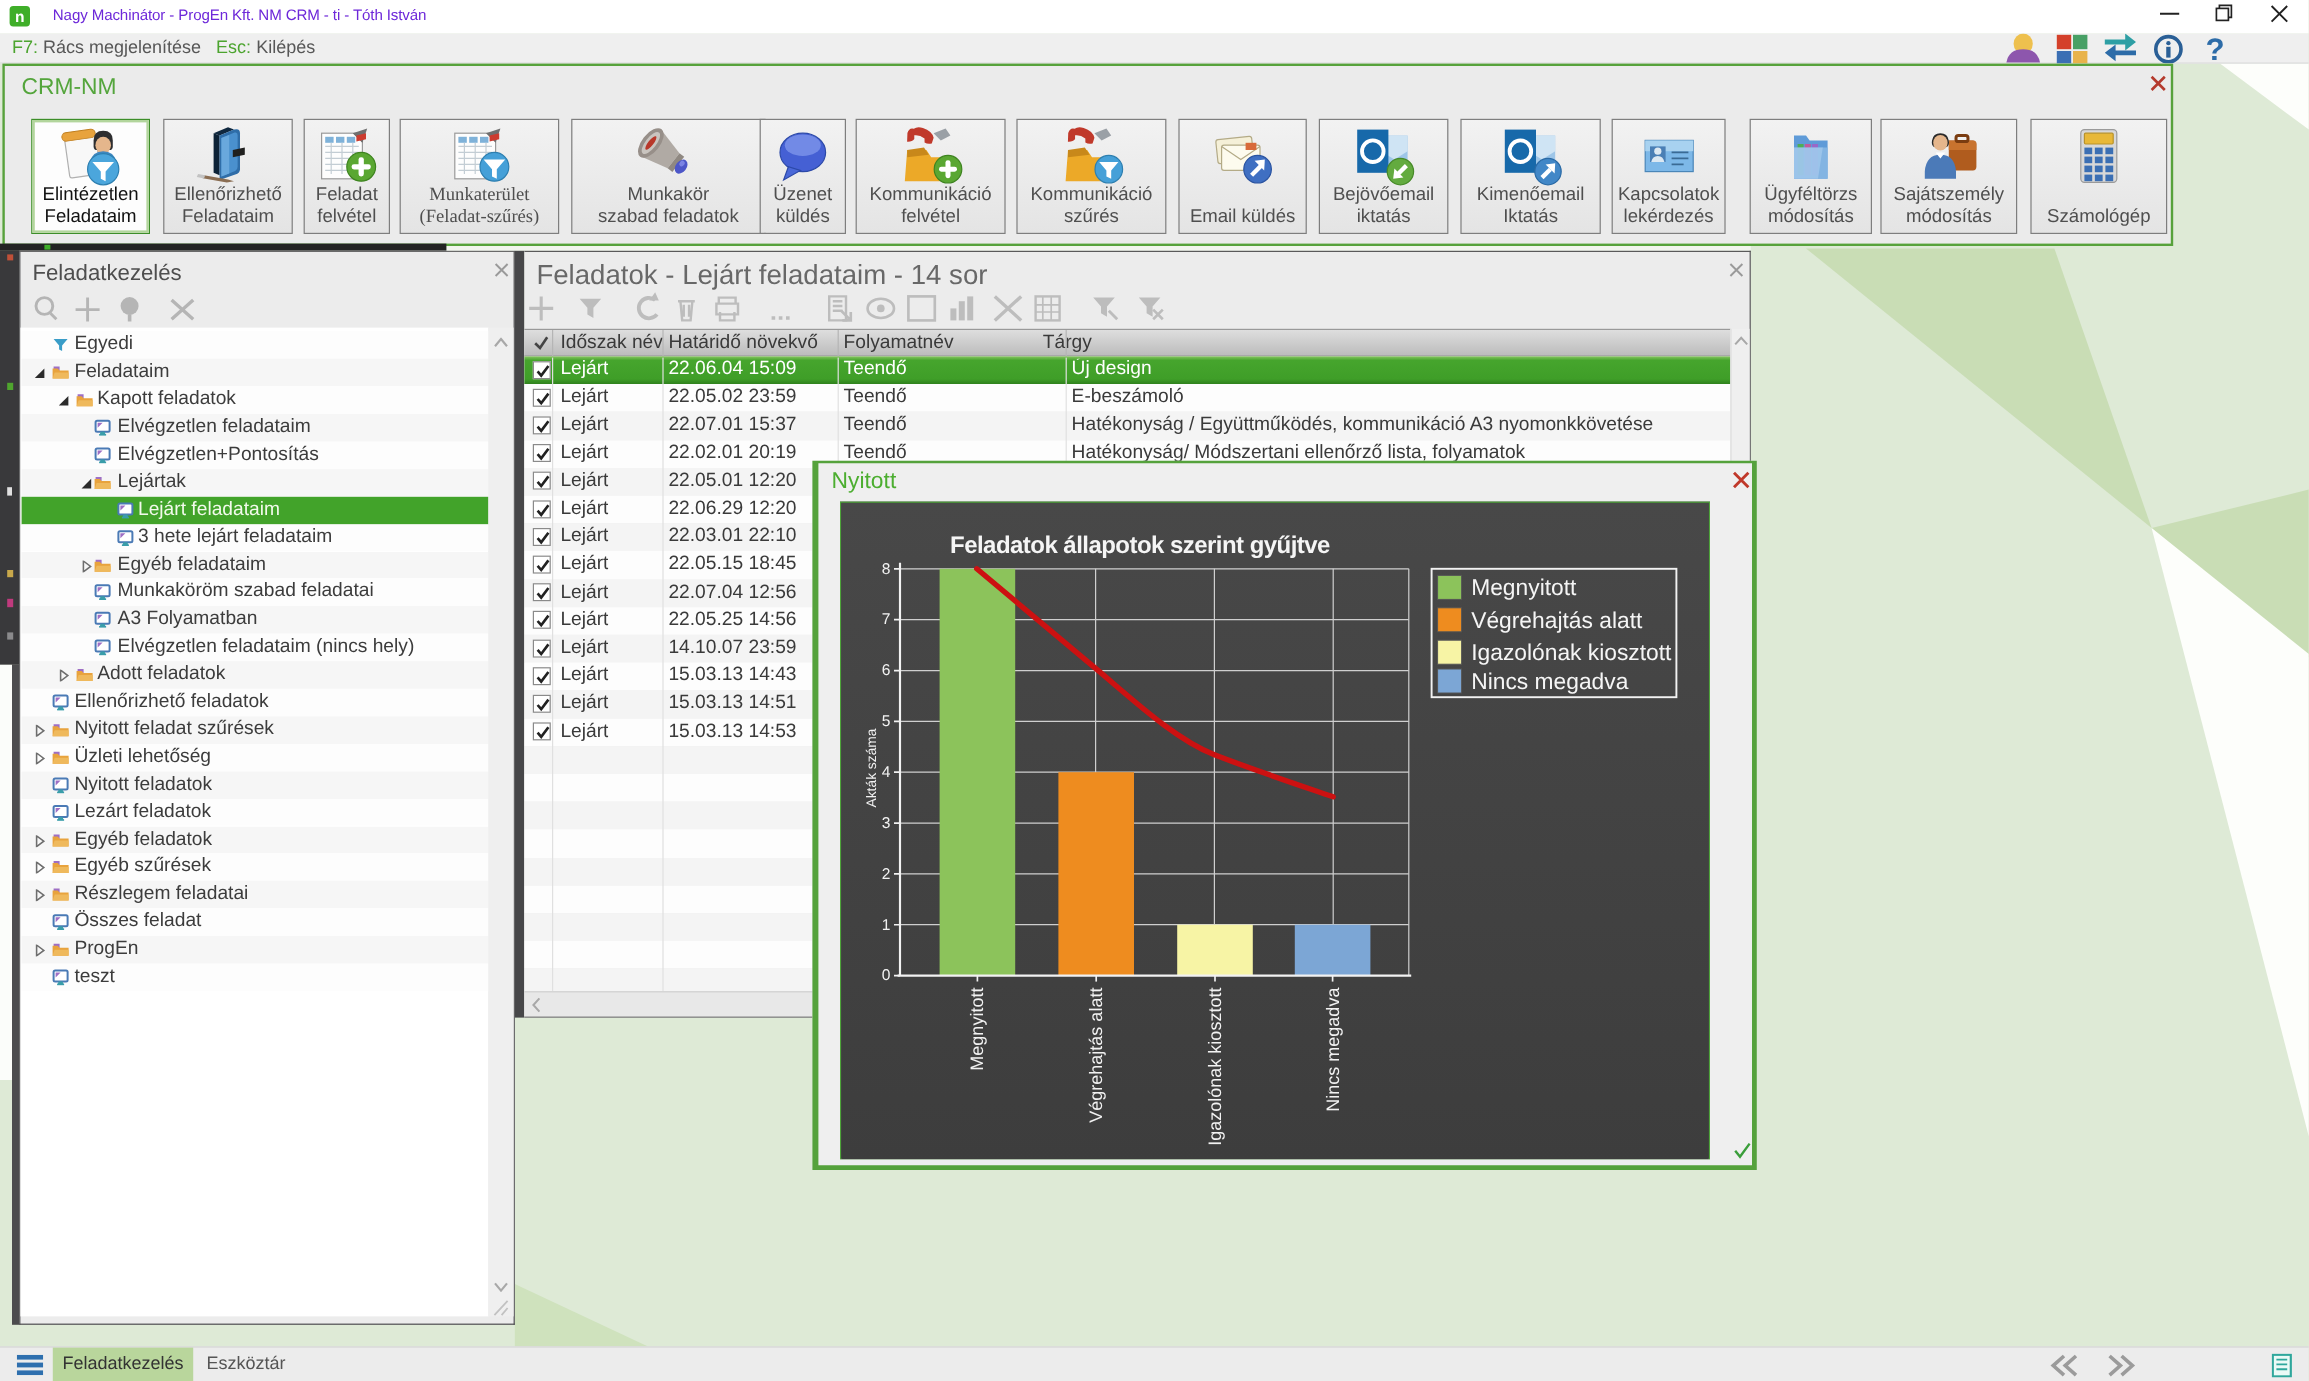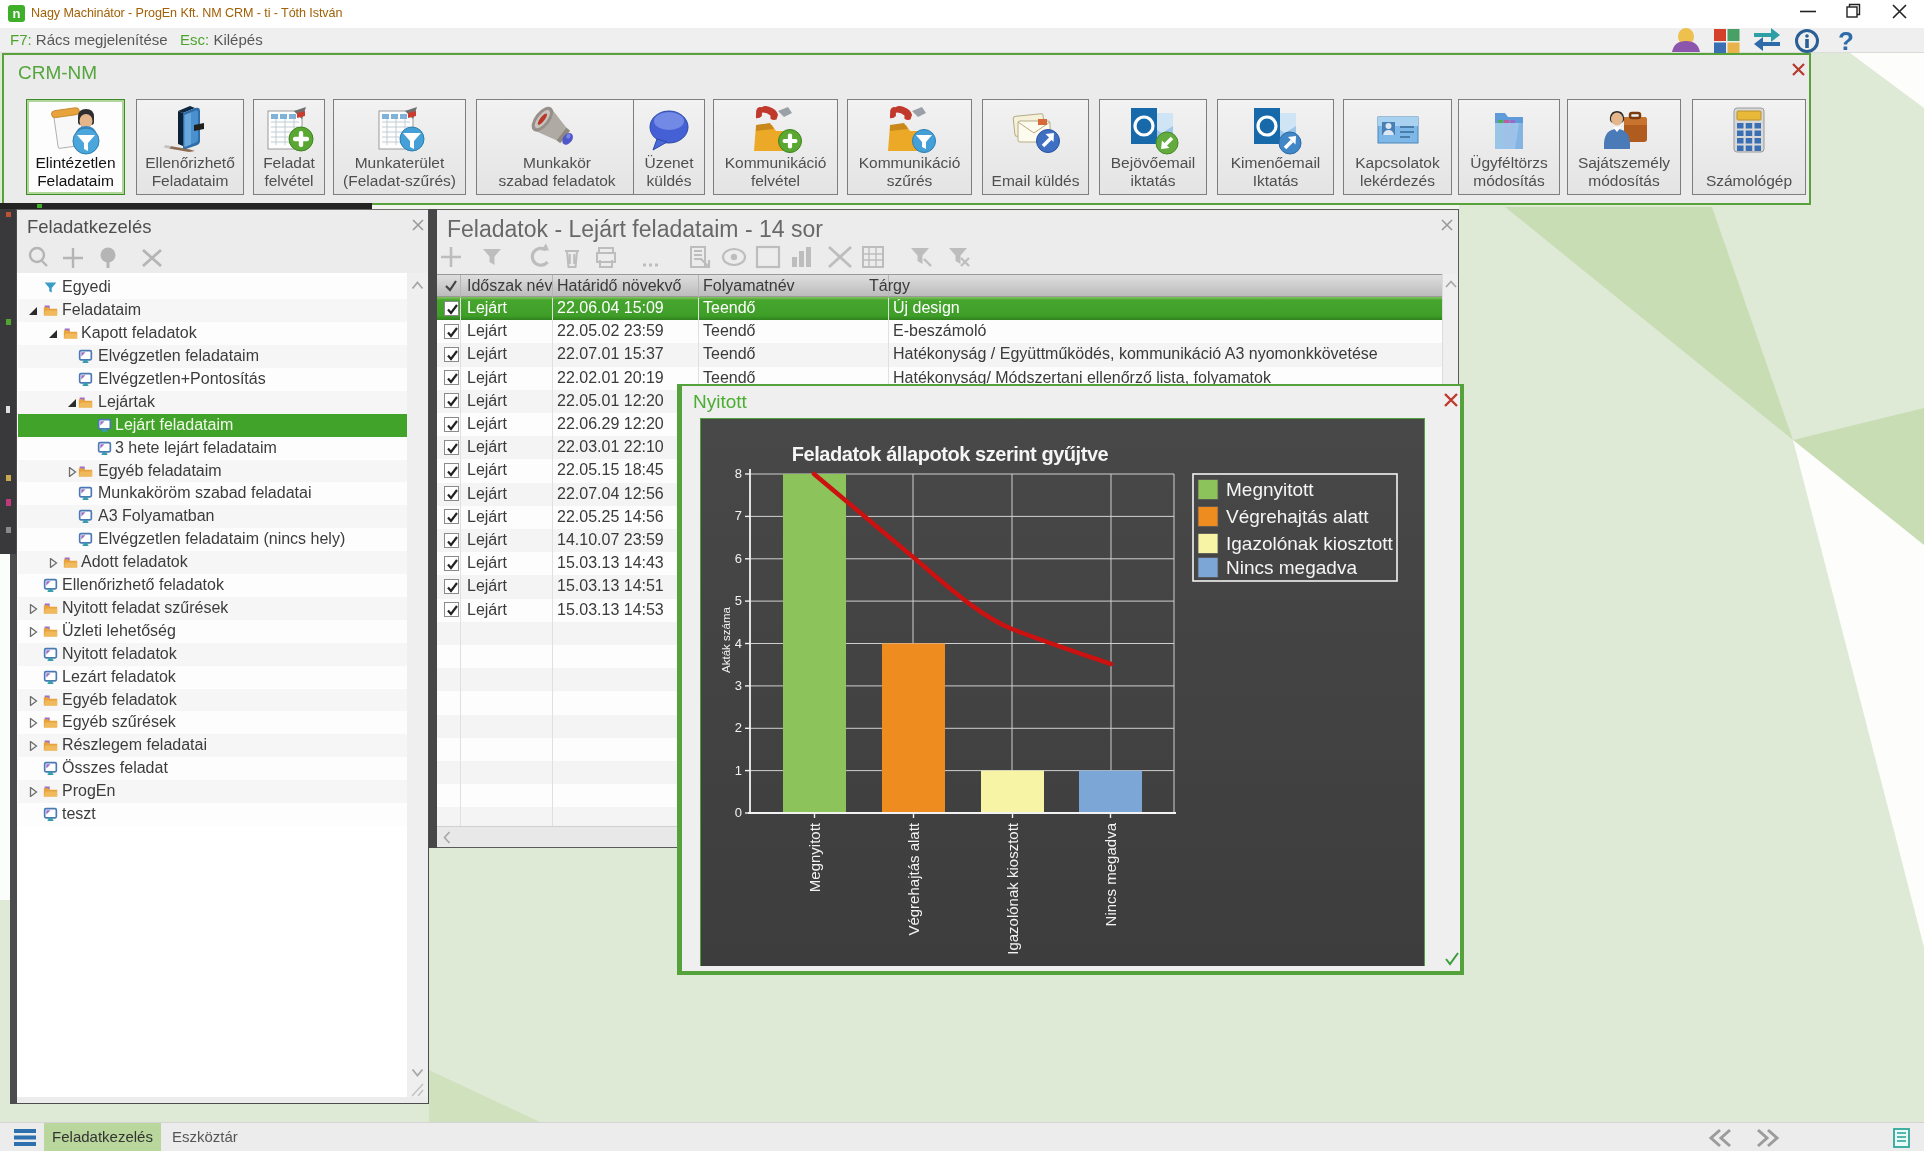--- a/index.html
+++ b/index.html
@@ -14,21 +14,21 @@
   <rect x="0" y="0" width="1924" height="1151" fill="#deead6"></rect>
   <polygon points="1850,53 1924,53 1924,108" fill="#fdfefb"></polygon>
   <polygon points="1505,207 1712,207 1793,440" fill="#c9ddb5"></polygon>
   <polygon points="1793,440 1924,408 1924,548" fill="#c9ddb5"></polygon>
   <polygon points="1793,440 1924,545 1924,947" fill="#fdfefb"></polygon>
   <polygon points="429,1070 429,1122 540,1122" fill="#cfe2bd"></polygon>
 </svg>
 
 <div class="abs" id="titlebar" style="left:0;top:0;width:1924px;height:28px;background:#ffffff;">
   <div class="abs" style="left:8px;top:5px;width:17px;height:17px;background:#3fae29;border-radius:3px;color:#fff;font-size:13px;font-weight:bold;text-align:center;line-height:17px;">n</div>
-  <div class="abs" style="left:31px;top:6px;font-size:12.6px;letter-spacing:-0.1px;color:#a16207;">Nagy Machinátor - ProgEn Kft. NM CRM - ti - Tóth István</div>
+  <div class="abs" style="left:44px;top:6px;font-size:12.6px;letter-spacing:-0.1px;color:#6d28d9;">Nagy Machinátor - ProgEn Kft. NM CRM - ti - Tóth István</div>
 
   <svg class="abs" style="left:1794px;top:0px;" width="130" height="28" viewBox="0 0 130 28">
     <line x1="6" y1="11.5" x2="22" y2="11.5" stroke="#222" stroke-width="1.6"></line>
     <rect x="53" y="7" width="10" height="10" fill="none" stroke="#222" stroke-width="1.4"></rect>
     <path d="M 55.5 7 L 55.5 4.5 L 65.5 4.5 L 65.5 14.5 L 63 14.5" fill="none" stroke="#222" stroke-width="1.4"></path>
     <path d="M 99 5 L 112 18 M 112 5 L 99 18" stroke="#222" stroke-width="1.6"></path>
   </svg>
 </div>
 
 <div class="abs" id="menubar" style="left:0;top:28px;width:1924px;height:25px;background:#efefef;border-bottom:1px solid #dcdcdc;">
@@ -109,21 +109,21 @@
         <path d="M 15 14 V 40 M 24 14 V 40 M 33 14 V 40" stroke="#c3cdd4" stroke-width="1"></path>
         <path d="M 36 8 L 44 6 L 44 11 L 36 13 Z" fill="#cc3b2f"></path>
       </g>
       <circle cx="40" cy="34" r="12" fill="#5aa732" stroke="#3e8420" stroke-width="1"></circle>
       <rect x="37.8" y="26" width="4.4" height="16" rx="2" fill="#fff"></rect>
       <rect x="32" y="31.8" width="16" height="4.4" rx="2" fill="#fff"></rect>
     </svg>
     <div class="lbl">Feladat<br>felvétel</div>
   </div>
 
-  <div class="bigbtn" style="left:329px;width:133px;">
+  <div class="bigbtn" style="left:329px;width:133px;font-family:Liberation Serif, serif;">
     <svg width="56" height="52" viewBox="0 0 56 52">
       <g>
         <rect x="7" y="6" width="34" height="38" fill="#fdfdfd" stroke="#9a9a9a"></rect>
         <path d="M 33 6 L 45 2 L 41 14 Z" fill="#6f6f6f"></path>
         <rect x="10" y="9" width="7" height="5" fill="#7fb2d9"></rect>
           <rect x="19" y="9" width="7" height="5" fill="#7fb2d9"></rect>
           <rect x="28" y="9" width="7" height="5" fill="#7fb2d9"></rect>
         <path d="M 10 17 H 38 M 10 22 H 38 M 10 27 H 38 M 10 32 H 38 M 10 37 H 38" stroke="#c3cdd4" stroke-width="1"></path>
         <path d="M 15 14 V 40 M 24 14 V 40 M 33 14 V 40" stroke="#c3cdd4" stroke-width="1"></path>
         <path d="M 36 8 L 44 6 L 44 11 L 36 13 Z" fill="#cc3b2f"></path>
@@ -215,21 +215,21 @@
       <path d="M 26 8 L 48 8 L 48 21 L 37 28 L 26 21 Z" fill="#cfe4f4"></path>
       <rect x="6" y="3" width="26" height="36" fill="#1769aa"></rect>
       <circle cx="19" cy="21" r="9" fill="none" stroke="#fff" stroke-width="3.2"></circle>
       <circle cx="42" cy="38" r="11" fill="#4187c7" stroke="#2a6aa5" stroke-width="1"></circle>
       <path d="M 37 43 L 44 36" stroke="#fff" stroke-width="3.6"></path>
       <path d="M 48 31 L 47.5 39.5 L 40 32 Z" fill="#fff"></path>
     </svg>
     <div class="lbl">Kimenőemail<br>Iktatás</div>
   </div>
 
-  <div class="bigbtn" style="left:1339px;width:109px;">
+  <div class="bigbtn" style="left:1339px;width:95px;">
     <svg width="56" height="52" viewBox="0 0 56 52">
       <rect x="8" y="12" width="40" height="26" fill="#7db8e8" stroke="#4a86b8"></rect>
       <rect x="8" y="12" width="40" height="9" fill="#a8d2f0"></rect>
       <rect x="12" y="17" width="13" height="13" fill="#4a7fb5"></rect>
       <circle cx="18.5" cy="21" r="3" fill="#dce8f2"></circle>
       <path d="M 13 30 Q 14 25 18.5 25 Q 23 25 24 30 Z" fill="#dce8f2"></path>
       <path d="M 30 22 H 44 M 30 27 H 44 M 30 32 H 40" stroke="#3a6a94" stroke-width="1.6"></path>
     </svg>
     <div class="lbl">Kapcsolatok<br>lekérdezés</div>
   </div>

